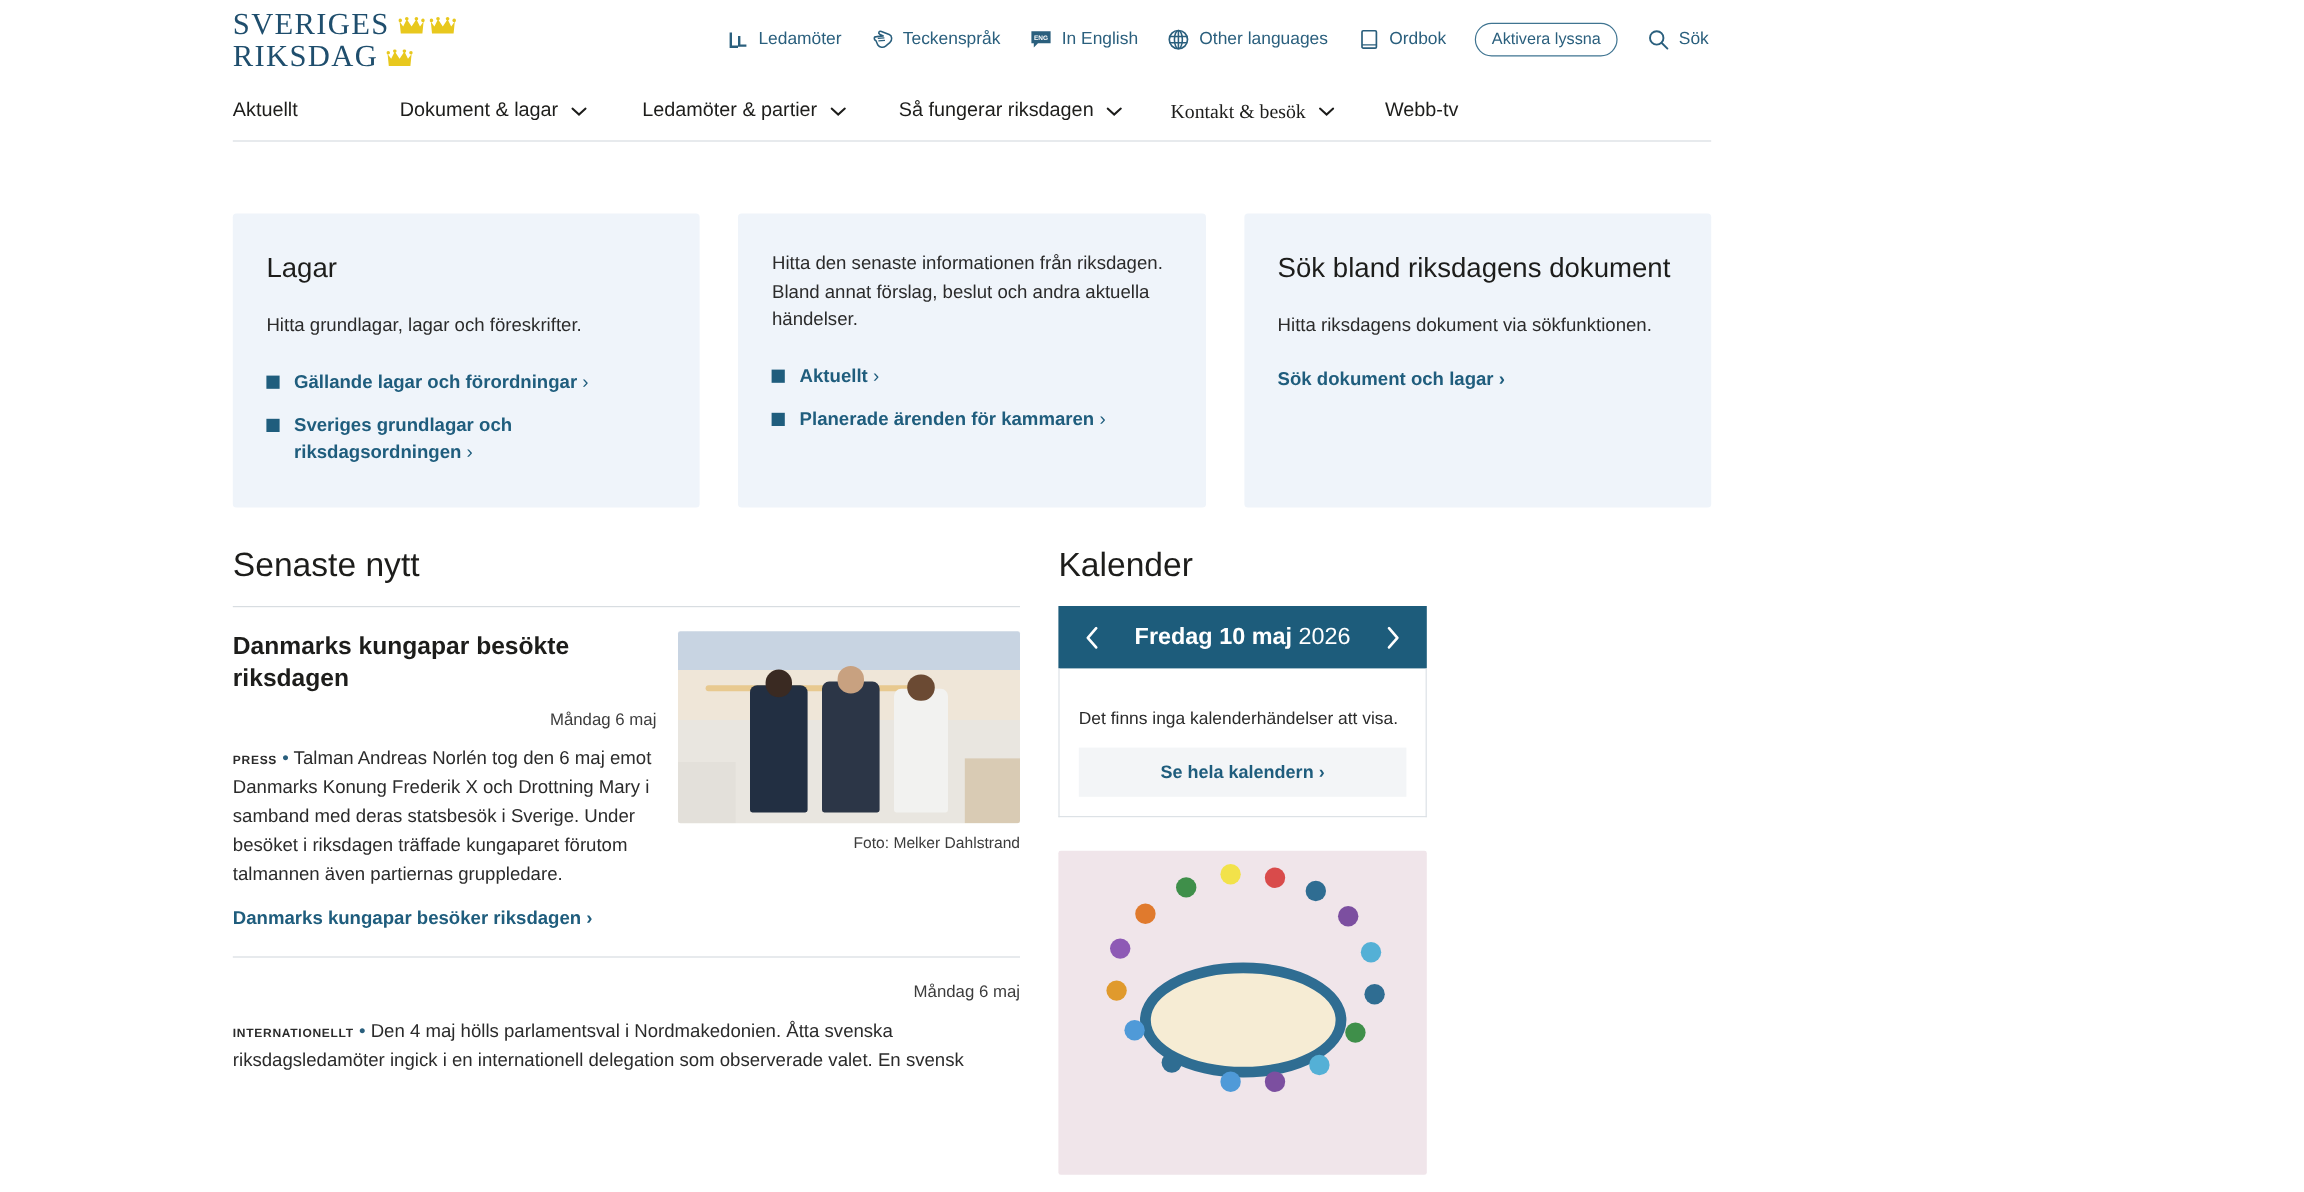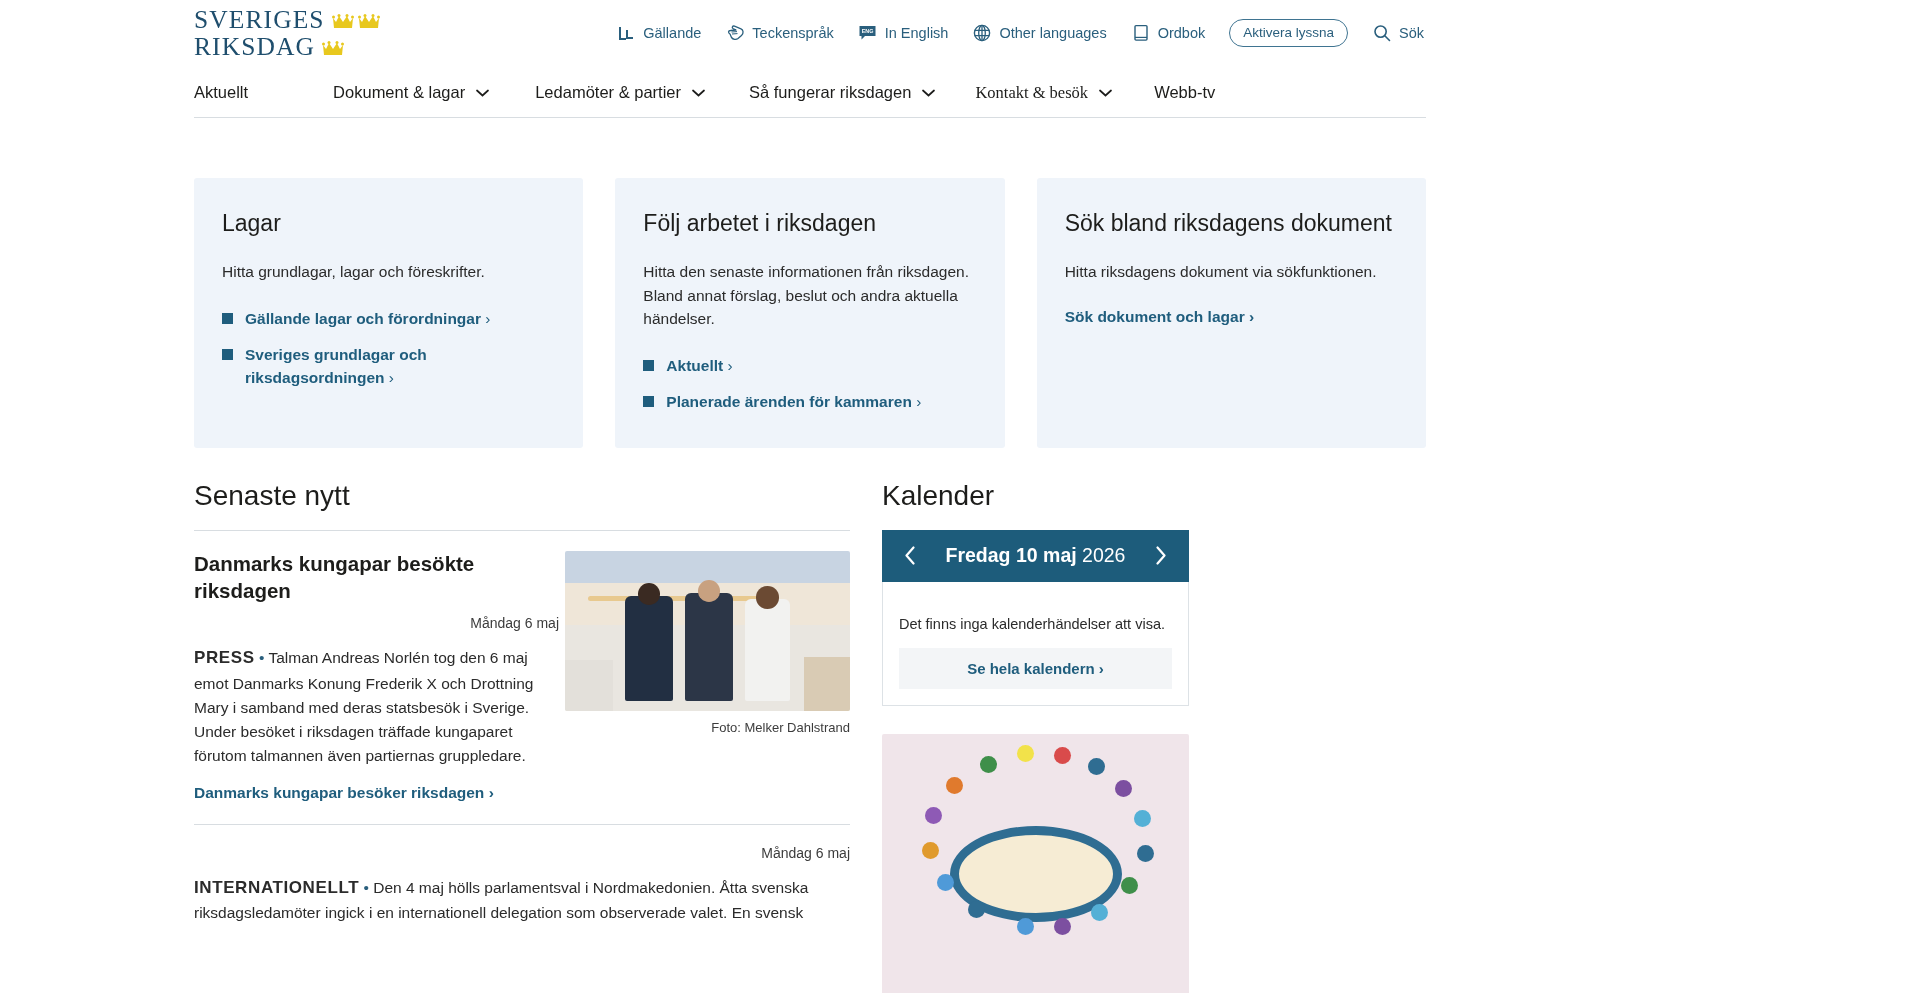--- a/index.html
+++ b/index.html
@@ -166,21 +166,21 @@
   .aside { width: 307px; flex: 0 0 307px; }
 
   .sec-h {
     font-size: 28px;
     font-weight: 400;
     margin: 0 0 18px;
     color: #1d1d1b;
   }
   .hr { border: 0; border-top: 1px solid #d8dde1; margin: 0 0 20px; }
 
-  .article { display: flex; gap: 6px; }
+  .article { display: flex; gap: 18px; }
   .art-main { flex: 1 1 auto; }
   .art-title {
     font-size: 20.5px;
     font-weight: 700;
     margin: 0 0 11px;
     line-height: 1.3;
     color: #1d1d1b;
   }
   .art-date {
     font-size: 14px;
@@ -188,21 +188,21 @@
     margin: 0 0 14px;
     text-align: right;
   }
   .art-body {
     font-size: 15.5px;
     line-height: 1.55;
     margin: 0 0 16px;
     color: #2b2b2b;
   }
   .tag {
-    font-size: 17px;
+    font-size: 10px;
     letter-spacing: 0.6px;
     font-weight: 700;
     text-transform: uppercase;
     text-align: right;
   }
   .dot { color: #2a5f7d; }
   .art-link {
     color: #1f5d7d;
     font-weight: 700;
     font-size: 15.5px;
@@ -333,21 +333,21 @@
 
     <div class="utilnav">
 
       <a class="util">
         <span class="ic">
           <svg width="17" height="17" viewBox="0 0 17 17">
             <path d="M2 2 V14 H8" stroke="#2a5f7d" stroke-width="2" fill="none"></path>
             <path d="M9 5 V13 H15" stroke="#2a5f7d" stroke-width="2" fill="none"></path>
           </svg>
         </span>
-        <span>Gällande</span>
+        <span>Ledamöter</span>
       </a>
 
       <a class="util">
         <span class="ic">
           <svg width="19" height="18" viewBox="0 0 19 18">
             <path d="M4 10 C2 9 2 6.5 4.5 6.5 L10 6 L7 4.5 C5.5 3.5 6.5 1.5 8.5 2.2 L15 4.8 C17.5 5.8 17.8 9.5 15.5 11.5 L12 14.5 C10 16 7 15.5 5.5 13.5 Z" fill="#fff" stroke="#2a5f7d" stroke-width="1.3" stroke-linejoin="round"></path>
             <path d="M5.5 8 L11 7.6 M6 10 L11.5 9.6" stroke="#2a5f7d" stroke-width="1"></path>
           </svg>
         </span>
         <span>Teckenspråk</span>
@@ -443,21 +443,20 @@
           <span><span>Gällande lagar och förordningar</span><span class="arr"> ›</span></span>
         </a>
         <a class="clink">
           <span class="sq"></span>
           <span><span>Sveriges grundlagar och riksdagsordningen</span><span class="arr"> ›</span></span>
         </a>
       </div>
     </div>
 
     <div class="card">
-      <h2>Följ arbetet i riksdagen</h2>
       <p>Hitta den senaste informationen från riksdagen. Bland annat förslag, beslut och andra aktuella händelser.</p>
       <div class="cardlinks">
         <a class="clink">
           <span class="sq"></span>
           <span><span>Aktuellt</span><span class="arr"> ›</span></span>
         </a>
         <a class="clink">
           <span class="sq"></span>
           <span><span>Planerade ärenden för kammaren</span><span class="arr"> ›</span></span>
         </a>

